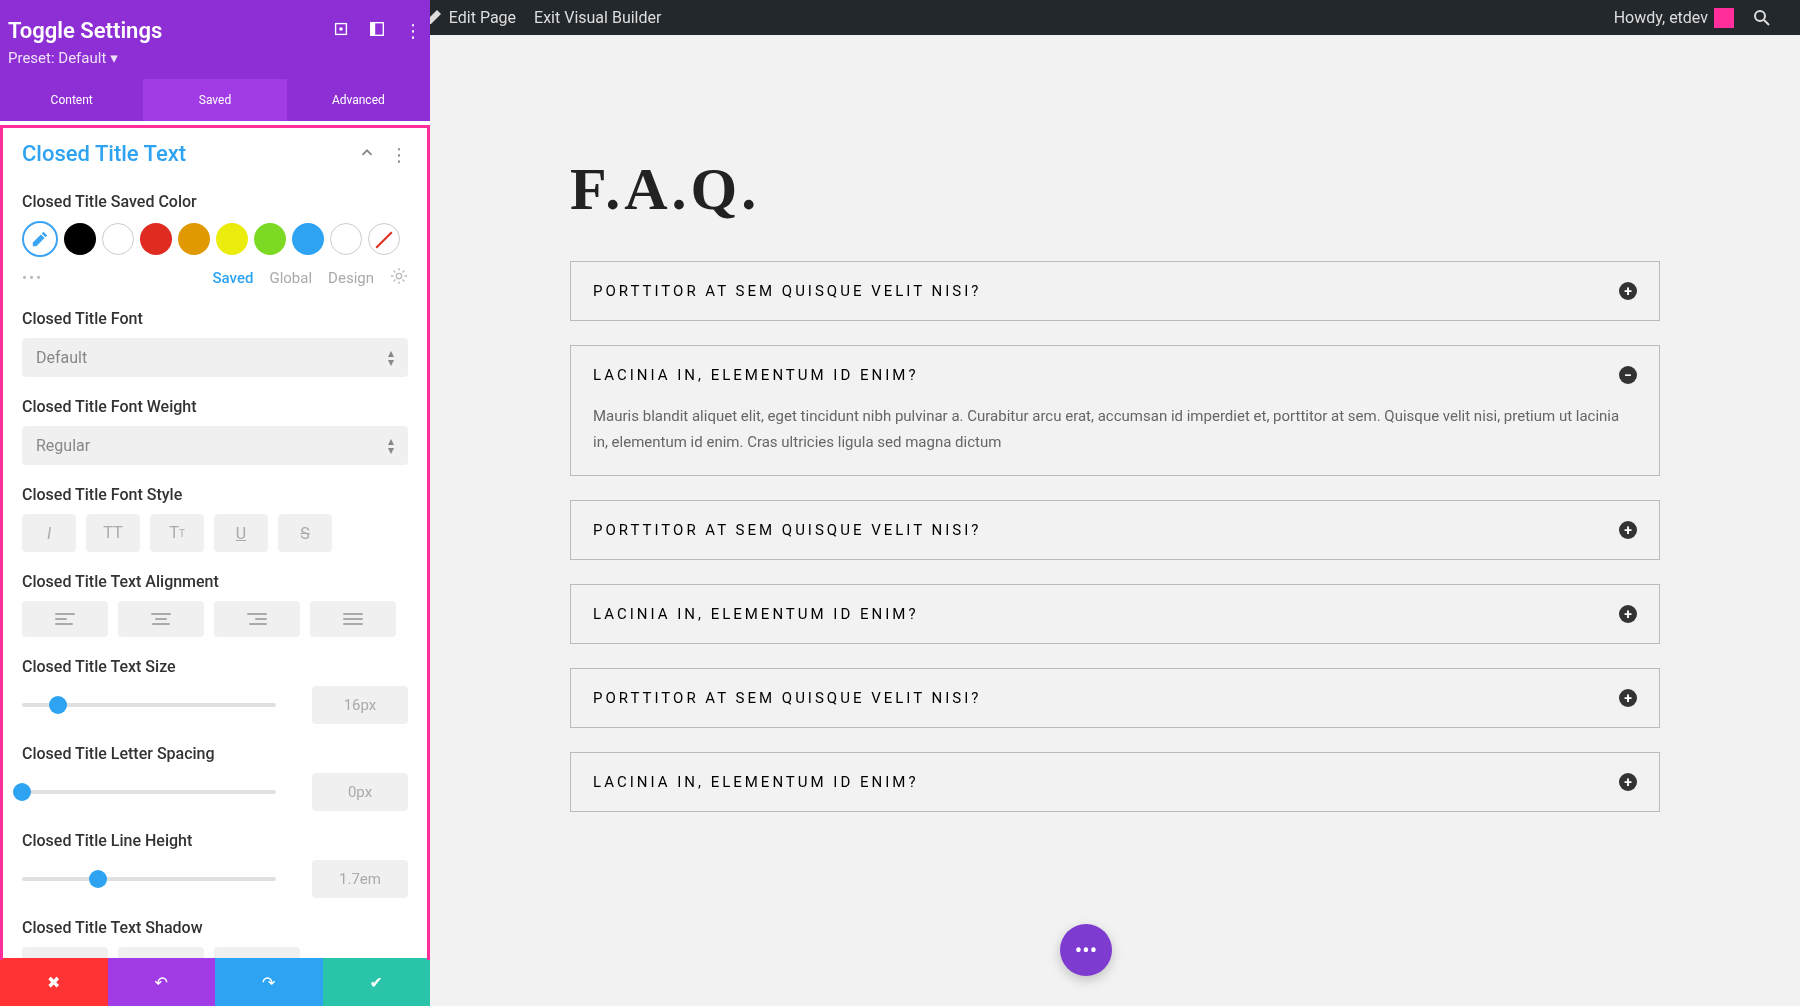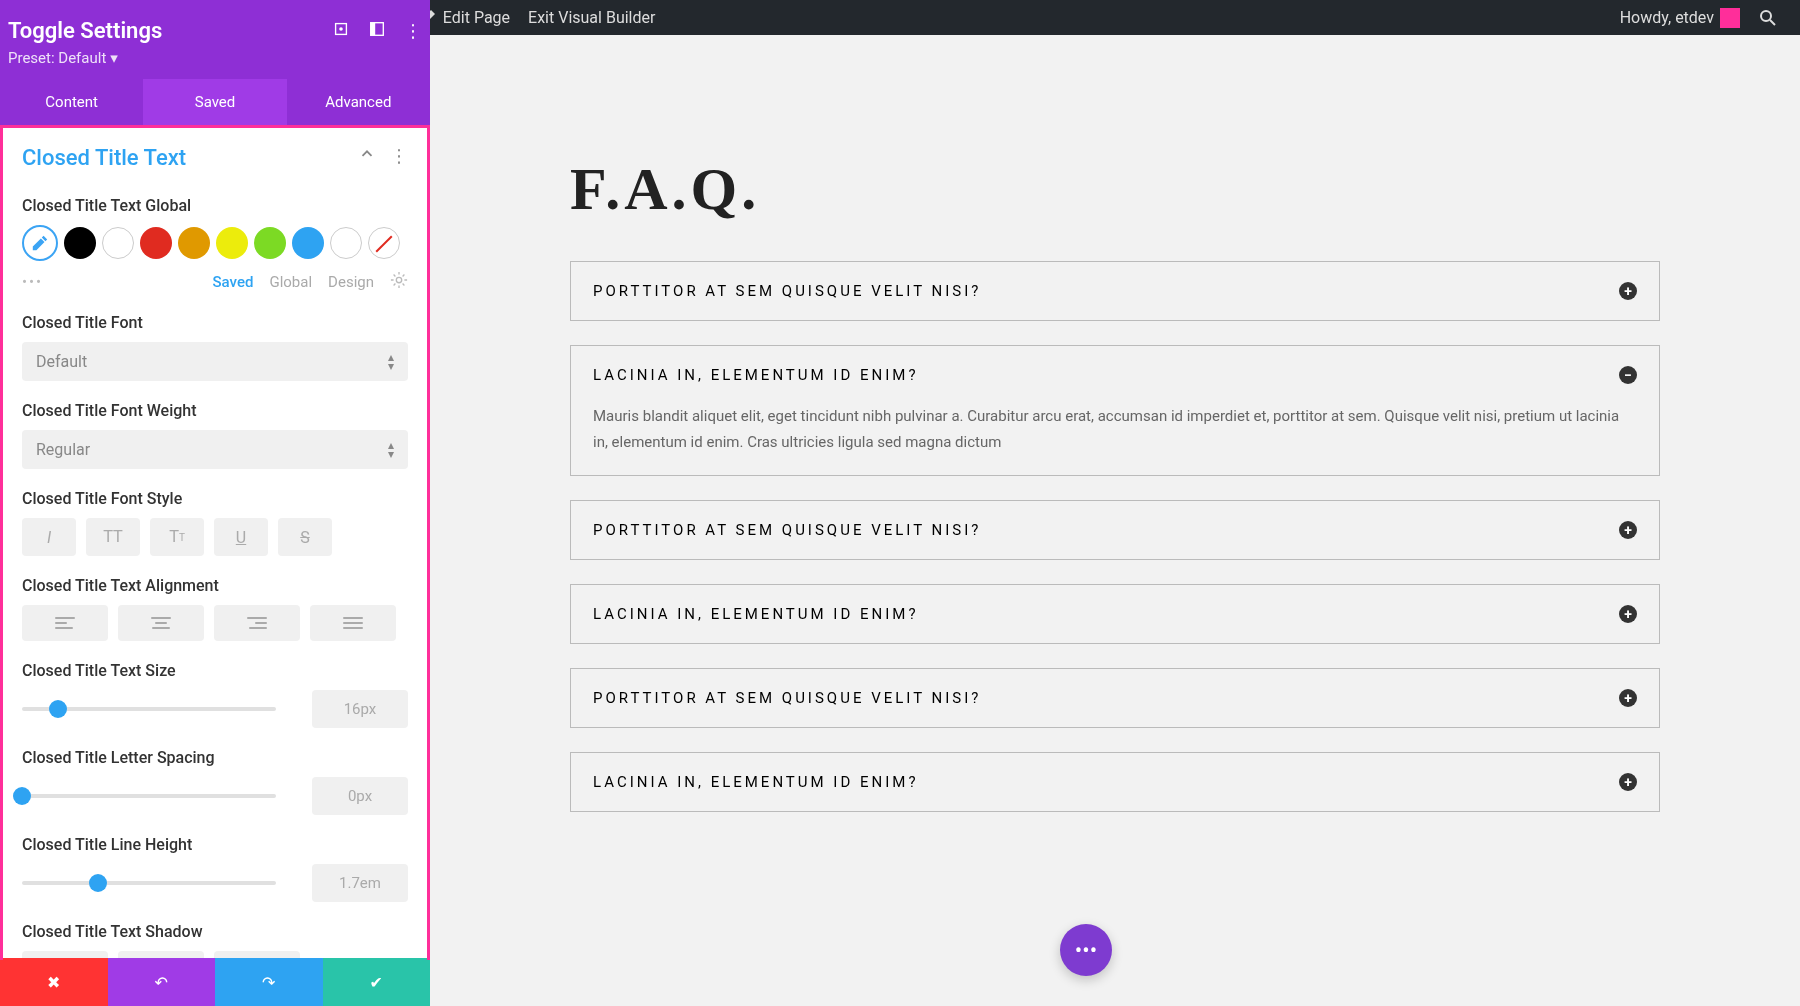--- a/index.html
+++ b/index.html
@@ -1,43 +1,43 @@
 <!DOCTYPE html>
 <html><head>
 <meta charset="utf-8">
 <style>
 * { margin: 0; padding: 0; box-sizing: border-box; font-family: -apple-system, BlinkMacSystemFont, "Segoe UI", Roboto, sans-serif; }
 body { background: #f0f0f0; width: 1800px; height: 1006px; overflow: hidden; position: relative; }
 
 
-.wp-adminbar { background: #23282d; height: 35px; display: flex; align-items: center; color: #ccc; font-size: 16px; padding: 0 22px; justify-content: space-between; }
+.wp-adminbar { background: #23282d; height: 35px; display: flex; align-items: center; color: #ccc; font-size: 16px; padding: 0 28px; justify-content: space-between; }
 .wp-left { display: flex; align-items: center; gap: 18px; }
 .wp-item { display: flex; align-items: center; gap: 6px; cursor: pointer; color: #ddd; }
 .wp-item svg { width: 20px; height: 20px; fill: #ddd; }
 .wp-right { display: flex; align-items: center; gap: 10px; }
 .wp-avatar { width: 20px; height: 20px; background: #ff2e9a; display: inline-block; }
 .wp-search { margin-left: 8px; }
 
 
 .panel { position: absolute; left: 0; top: 0; width: 430px; height: 1006px; display: flex; flex-direction: column; }
 .panel-outline { position: absolute; left: 0; top: 125px; width: 430px; height: 835px; border: 3px solid #ff2e9a; border-bottom: none; pointer-events: none; z-index: 5; }
 
 .panel-header { background: #8e2fd5; color: #fff; padding: 18px 8px 12px; }
 .panel-title-row { display: flex; justify-content: space-between; align-items: center; }
 .panel-title { font-size: 22px; font-weight: 600; }
 .panel-header-icons { display: flex; gap: 18px; }
 .panel-preset { font-size: 15px; margin-top: 6px; opacity: .85; display: flex; align-items: center; gap: 4px; }
 
 .panel-tabs { display: flex; background: #8e2fd5; }
-.panel-tab { flex: 1; text-align: center; padding: 14px 0; color: #fff; font-size: 15px; cursor: pointer; }
+.panel-tab { flex: 1; text-align: center; padding: 14px 0; color: #fff; font-size: 12px; cursor: pointer; }
 .panel-tab.active { background: #a03be6; }
 
 .panel-body { background: #fff; flex: 1; overflow-y: auto; padding: 0 22px 20px; }
 
-.section-header { display: flex; justify-content: space-between; align-items: flex-start; padding: 20px 0 6px; gap: 43px; }
+.section-header { display: flex; justify-content: space-between; align-items: flex-end; padding: 20px 0 6px; gap: 43px; }
 .section-title { color: #2ea3f2; font-size: 22px; font-weight: 500; }
 .section-header-icons { display: flex; gap: 14px; color: #888; }
 
 .field-label { font-size: 16px; color: #333; margin-top: 20px; margin-bottom: 10px; font-weight: 500; }
 
 .color-row { display: flex; gap: 6px; align-items: center; }
 .color-eyedrop { width: 36px; height: 36px; border-radius: 50%; border: 2px solid #3ba4f4; display: flex; align-items: center; justify-content: center; }
 .color-swatch { width: 32px; height: 32px; border-radius: 50%; cursor: pointer; }
 .swatch-border { border: 1px solid #ccc; }
 .color-none { background: #fff; position: relative; }
@@ -184,21 +184,21 @@
     <div class="section-header">
       <div class="section-title">Closed Title Text</div>
       <div class="section-header-icons">
         <span><svg class="icon-svg" viewBox="0 0 20 20">
               <path d="M5 12l5-5 5 5" fill="none" stroke="#888" stroke-width="2"></path>
             </svg></span>
         <span style="font-size:18px;">⋮</span>
       </div>
     </div>
 
-    <div class="field-label">Closed Title Text Global</div>
+    <div class="field-label">Closed Title Saved Color</div>
     <div class="color-row">
       <div class="color-eyedrop">
         <svg class="icon-svg" viewBox="0 0 20 20" style="color:#3ba4f4">
             <path d="M14 2l4 4-2 2-4-4zM11 5l4 4-9 9H2v-4z" fill="currentColor"></path>
           </svg>
       </div>
       <div class="color-swatch" style="background:#000"></div>
       <div class="color-swatch swatch-border" style="background:#fff"></div>
       <div class="color-swatch" style="background:#e02b20"></div>
       <div class="color-swatch" style="background:#e09900"></div>

